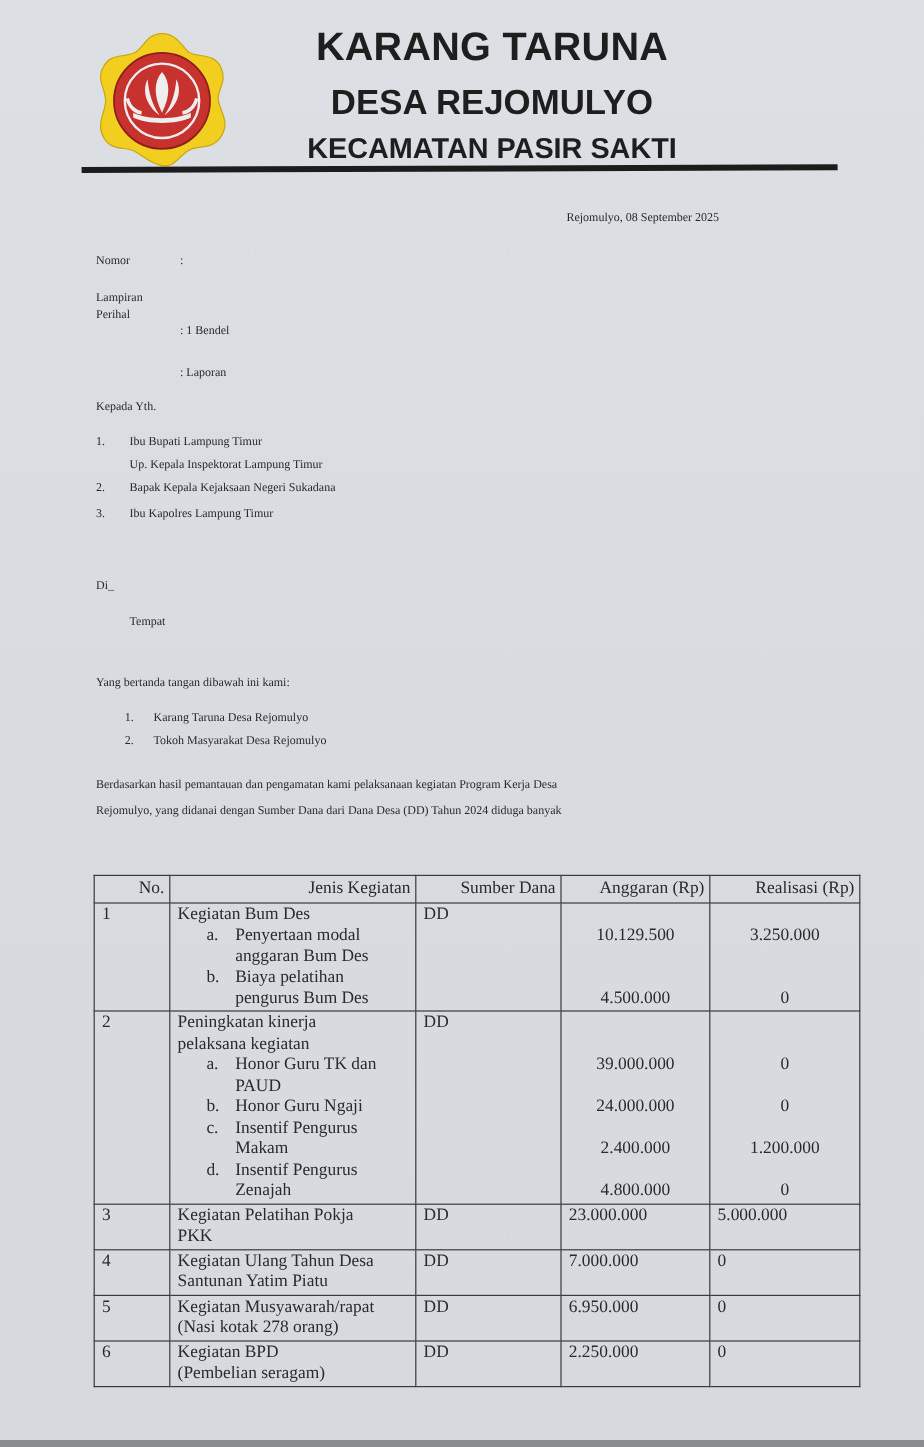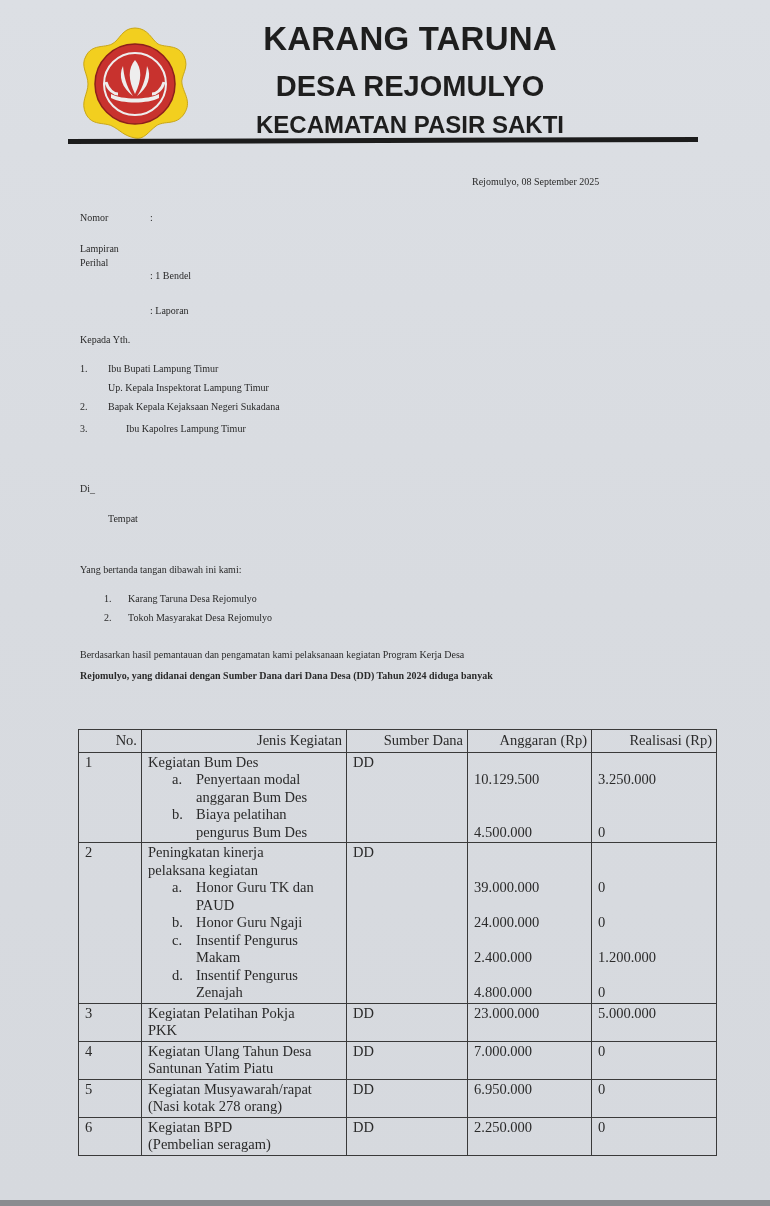--- a/index.html
+++ b/index.html
@@ -27,21 +27,21 @@
   .meta-label { left:80px; }
   .meta-val { left:140px; }
   table.rep {
     position:absolute; left:78px; top:729px; width:638px;
     border-collapse:collapse; font-size:14.5px; table-layout:fixed;
   }
   table.rep th, table.rep td { border:1px solid #3a3a3a; vertical-align:top; padding:1px 6px; line-height:17.5px; }
   table.rep th { font-weight:normal; text-align:right; padding:2px 4px; }
   .sub { display:flex; padding-left:24px; }
   .sub .lt { width:24px; flex:none; }
-  .stack div { height:17.5px; }
+  .stack div { height:17.5px;text-align:center; }
 </style>
 </head>
 <body>
 
 <div class="page">
 
   <svg class="logo" viewBox="0 0 114 116">
     <path d="M57 4 C70 4 74 16 80 20 C88 24 100 20 106 32 C112 44 102 52 104 60 C106 70 114 78 106 90 C98 102 86 96 78 102 C70 108 66 116 57 114 C46 112 42 106 34 102 C26 98 14 102 8 90 C2 78 10 70 10 60 C10 50 2 42 8 32 C14 20 26 24 34 20 C42 16 44 4 57 4 Z" fill="#f2cf1f" stroke="#c9a616" stroke-width="1"></path>
     <circle cx="57" cy="60" r="40" fill="#c8322e" stroke="#8c1f1c" stroke-width="1.5"></circle>
     <circle cx="57" cy="60" r="31" fill="none" stroke="#eeeeee" stroke-width="2"></circle>
@@ -67,33 +67,33 @@
   <div class="txt meta-label" style="top:257px;">Perihal</div>
   <div class="txt meta-val" style="top:273px;left:150px;margin-top:32px;">: Laporan</div>
 
   <div class="txt" style="left:80px;top:334px;">Kepada Yth.</div>
   <div class="txt" style="left:80px;top:363px;">1.</div>
   <div class="txt" style="left:108px;top:363px;">Ibu Bupati Lampung Timur</div>
   <div class="txt" style="left:108px;top:382px;">Up. Kepala Inspektorat Lampung Timur</div>
   <div class="txt" style="left:80px;top:401px;">2.</div>
   <div class="txt" style="left:108px;top:401px;">Bapak Kepala Kejaksaan Negeri Sukadana</div>
   <div class="txt" style="left:80px;top:423px;">3.</div>
-  <div class="txt" style="left:108px;top:423px;margin-left:18px;">Ibu Kapolres Lampung Timur</div>
+  <div class="txt" style="left:108px;top:423px;">Ibu Kapolres Lampung Timur</div>
 
   <div class="txt" style="left:80px;top:483px;">Di_</div>
   <div class="txt" style="left:108px;top:513px;">Tempat</div>
 
   <div class="txt" style="left:80px;top:564px;">Yang bertanda tangan dibawah ini kami:</div>
   <div class="txt" style="left:104px;top:593px;">1.</div>
   <div class="txt" style="left:128px;top:593px;">Karang Taruna Desa Rejomulyo</div>
   <div class="txt" style="left:104px;top:612px;">2.</div>
   <div class="txt" style="left:128px;top:612px;">Tokoh Masyarakat Desa Rejomulyo</div>
 
   <div class="txt" style="left:80px;top:649px;">Berdasarkan hasil pemantauan dan pengamatan kami pelaksanaan kegiatan Program Kerja Desa</div>
-  <div class="txt" style="left:80px;top:670px;font-weight:bold;">Rejomulyo, yang didanai dengan Sumber Dana dari Dana Desa (DD) Tahun 2024 diduga banyak</div>
+  <div class="txt" style="left:80px;top:670px;">Rejomulyo, yang didanai dengan Sumber Dana dari Dana Desa (DD) Tahun 2024 diduga banyak</div>
 
   <table class="rep">
     <colgroup>
       <col style="width:63px">
         <col style="width:205px">
         <col style="width:121px">
         <col style="width:124px">
         <col style="width:125px">
     </colgroup>
     <thead>

